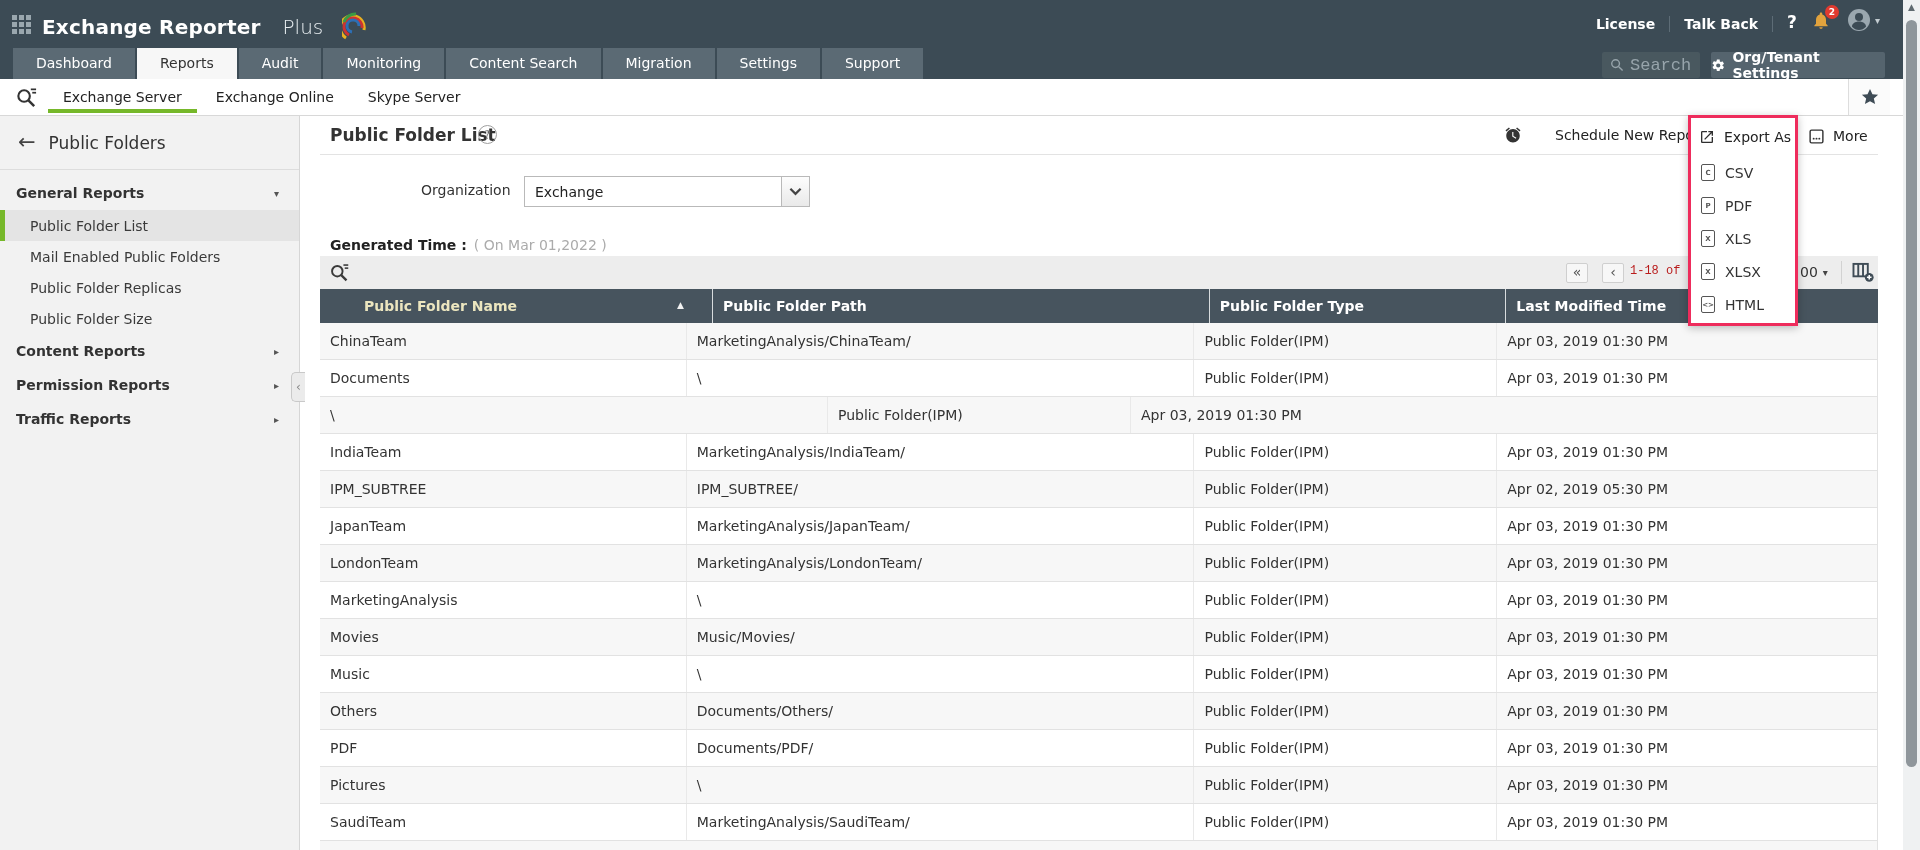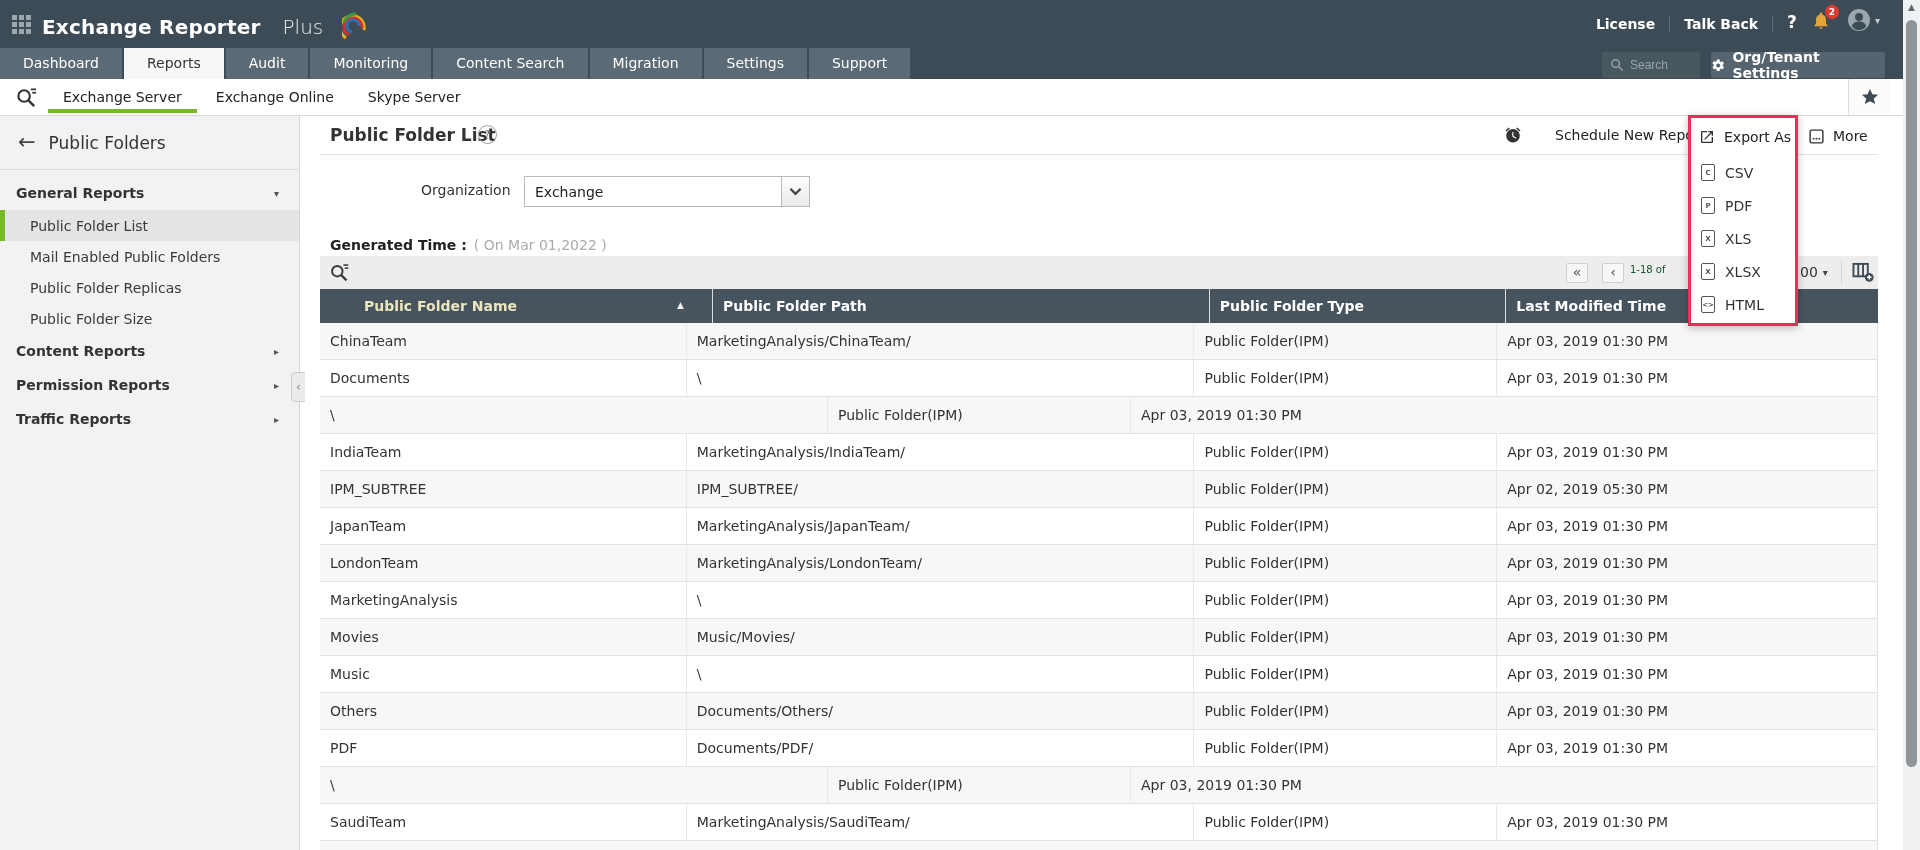--- a/index.html
+++ b/index.html
@@ -19,28 +19,28 @@
   .top-right { position:absolute; right:40px; top:2px; height:30px; display:flex; align-items:flex-end; gap:14px; }
   .top-link { color:#fff; font-size:14px; font-weight:600; cursor:pointer; }
   .top-sep { width:1px; height:16px; background:#5d6c76; }
   .help-glyph { color:#fff; font-size:17px; font-weight:bold; cursor:pointer; }
   .bell-wrap { position:relative; width:22px; height:22px; cursor:pointer; }
   .badge { position:absolute; top:-5px; right:-6px; min-width:14px; height:14px; border-radius:8px;
     background:#e03a2f; color:#fff; font-size:9px; font-weight:bold; display:flex; align-items:center; justify-content:center; padding:0 3px; }
   .avatar-wrap { display:flex; align-items:center; gap:4px; cursor:pointer; }
   .avatar-caret { color:#c3ccd1; font-size:10px; }
   
-  .tabbar { position:absolute; left:0; top:48px; width:1920px; height:31px; background:#3c4b55; display:flex; }
+  .tabbar { position:absolute; left:0; top:48px; width:1920px; height:31px; background:#3c4b55; display:flex; padding-left:13px; }
   .ptab { height:31px; line-height:31px; padding:0 23px; margin-right:2px; background:#5b6a74;
     color:#fff; font-size:14px; cursor:pointer; white-space:nowrap; }
   .ptab.active { background:#f7f7f7; color:#333; }
   .search-box { position:absolute; left:1602px; top:52px; width:98px; height:26px; background:#49585f;
     border-radius:2px; display:flex; align-items:center; gap:6px; padding:0 8px; }
   .search-box input { background:transparent; border:none; outline:none; width:60px;
-    color:#f9a8d4; font-size:12px; font-family:Liberation Sans, sans-serif; }
+    color:#f9a8d4; font-size:17px; font-family:Liberation Mono, monospace; }
   .search-box input::placeholder { color:#97a4ab; }
   .org-btn { position:absolute; left:1711px; top:52px; width:174px; height:26px; background:#55646e;
     border-radius:2px; display:flex; align-items:center; justify-content:center; gap:7px;
     color:#fff; font-size:14px; font-weight:600; cursor:pointer; }
   
   .subnav { position:absolute; left:0; top:79px; width:1920px; height:37px; background:#fff; border-bottom:1px solid #d8d8d8; }
   .report-search { position:absolute; left:15px; top:7px; cursor:pointer; }
   .stabs { position:absolute; left:46px; top:0; height:36px; display:flex; }
   .stab { position:relative; height:36px; line-height:36px; padding:0 17px; font-size:14px; color:#222; cursor:pointer; }
   .stab.active::after { content:""; position:absolute; left:2px; right:2px; bottom:2px; height:4px; background:var(--green); }
@@ -79,21 +79,21 @@
     background:linear-gradient(#fdfdfd,#e9e9e9); display:flex; align-items:center; justify-content:center; }
   .generated { position:absolute; left:30px; top:121px; display:flex; gap:7px; font-size:14px; }
   .gen-label { font-weight:bold; color:#222; }
   .gen-value { color:#ababab; }
   
   .toolbar { position:absolute; left:20px; top:140px; width:1558px; height:33px; background:#ededed; }
   .tsearch { position:absolute; left:9px; top:6px; cursor:pointer; }
   .pg-btn { position:absolute; top:7px; width:22px; height:20px; border:1px solid #cfcfcf; background:#f7f7f7;
     border-radius:2px; color:#555; font-size:14px; line-height:17px; text-align:center; cursor:pointer; }
   .pg-first { left:1246px; } .pg-prev { left:1282px; }
-  .pg-range { position:absolute; left:1310px; top:8px; font-size:10px; color:#14532d; }
+  .pg-range { position:absolute; left:1310px; top:8px; font-size:12px; color:#b91c1c;font-family:Liberation Mono, monospace; }
   .pg-size { position:absolute; left:1480px; top:8px; font-size:14px; color:#333; display:flex; align-items:center; gap:5px; cursor:pointer; }
   .pg-size .caret { font-size:10px; color:#444; }
   .pg-sep { position:absolute; left:1521px; top:5px; width:1px; height:23px; background:#d2d2d2; }
   .col-add { position:absolute; left:1532px; top:6px; cursor:pointer; }
   
   .grid-head { position:absolute; left:20px; top:173px; width:1558px; height:34px; background:#47545e; display:flex; }
   .gh-cell { position:relative; display:flex; align-items:center; padding-left:10px; font-size:14px;
     font-weight:600; color:#fff; border-right:1px solid #d8dcde; cursor:pointer; }
   .gh-cell:last-child { border-right:none; }
   .gh-cell.c0 { color:#ece6bf;margin-left:34px; }
@@ -394,20 +394,21 @@
         <div class="g-cell c2">Public Folder(IPM)</div>
         <div class="g-cell c3">Apr 03, 2019 01:30 PM</div>
       </div>
       <div class="g-row">
         <div class="g-cell c0">PDF</div>
         <div class="g-cell c1">Documents/PDF/</div>
         <div class="g-cell c2">Public Folder(IPM)</div>
         <div class="g-cell c3">Apr 03, 2019 01:30 PM</div>
       </div>
       <div class="g-row">
+        <div class="g-cell c0">Pictures</div>
         <div class="g-cell c1">\</div>
         <div class="g-cell c2">Public Folder(IPM)</div>
         <div class="g-cell c3">Apr 03, 2019 01:30 PM</div>
       </div>
       <div class="g-row">
         <div class="g-cell c0">SaudiTeam</div>
         <div class="g-cell c1">MarketingAnalysis/SaudiTeam/</div>
         <div class="g-cell c2">Public Folder(IPM)</div>
         <div class="g-cell c3">Apr 03, 2019 01:30 PM</div>
       </div>

